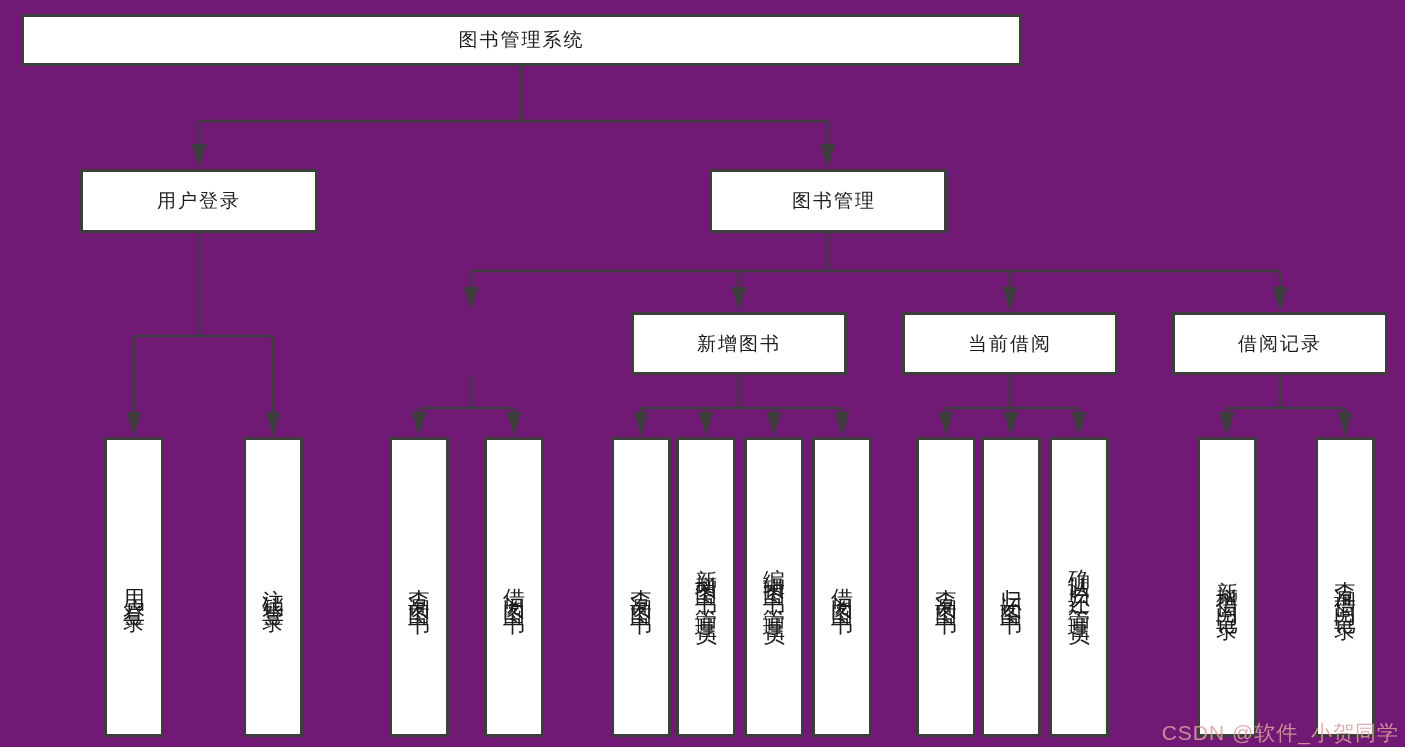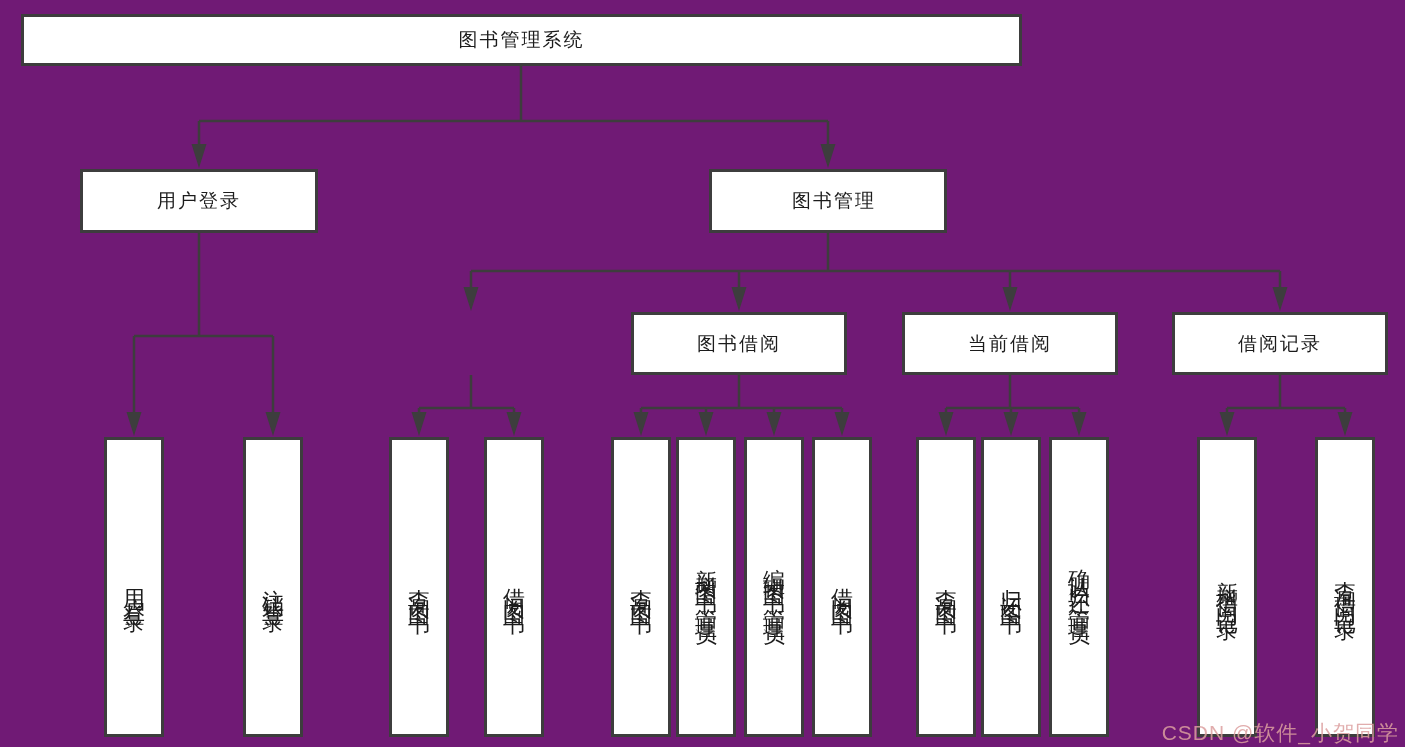--- a/index.html
+++ b/index.html
@@ -138,21 +138,21 @@
   </div>
 
   <div class="node hbox n-l2a">
     <span>用户登录</span>
   </div>
   <div class="node hbox n-l2b">
     <span>图书管理</span>
   </div>
 
   <div class="node hbox n-l3 n-l3b">
-    <span>图书借阅</span>
+    <span>新增图书</span>
   </div>
   <div class="node hbox n-l3 n-l3c">
     <span>当前借阅</span>
   </div>
   <div class="node hbox n-l3 n-l3d">
     <span>借阅记录</span>
   </div>
 
   <div class="node vbox lf-a1">
     <span class="vtext">用户登录</span>

